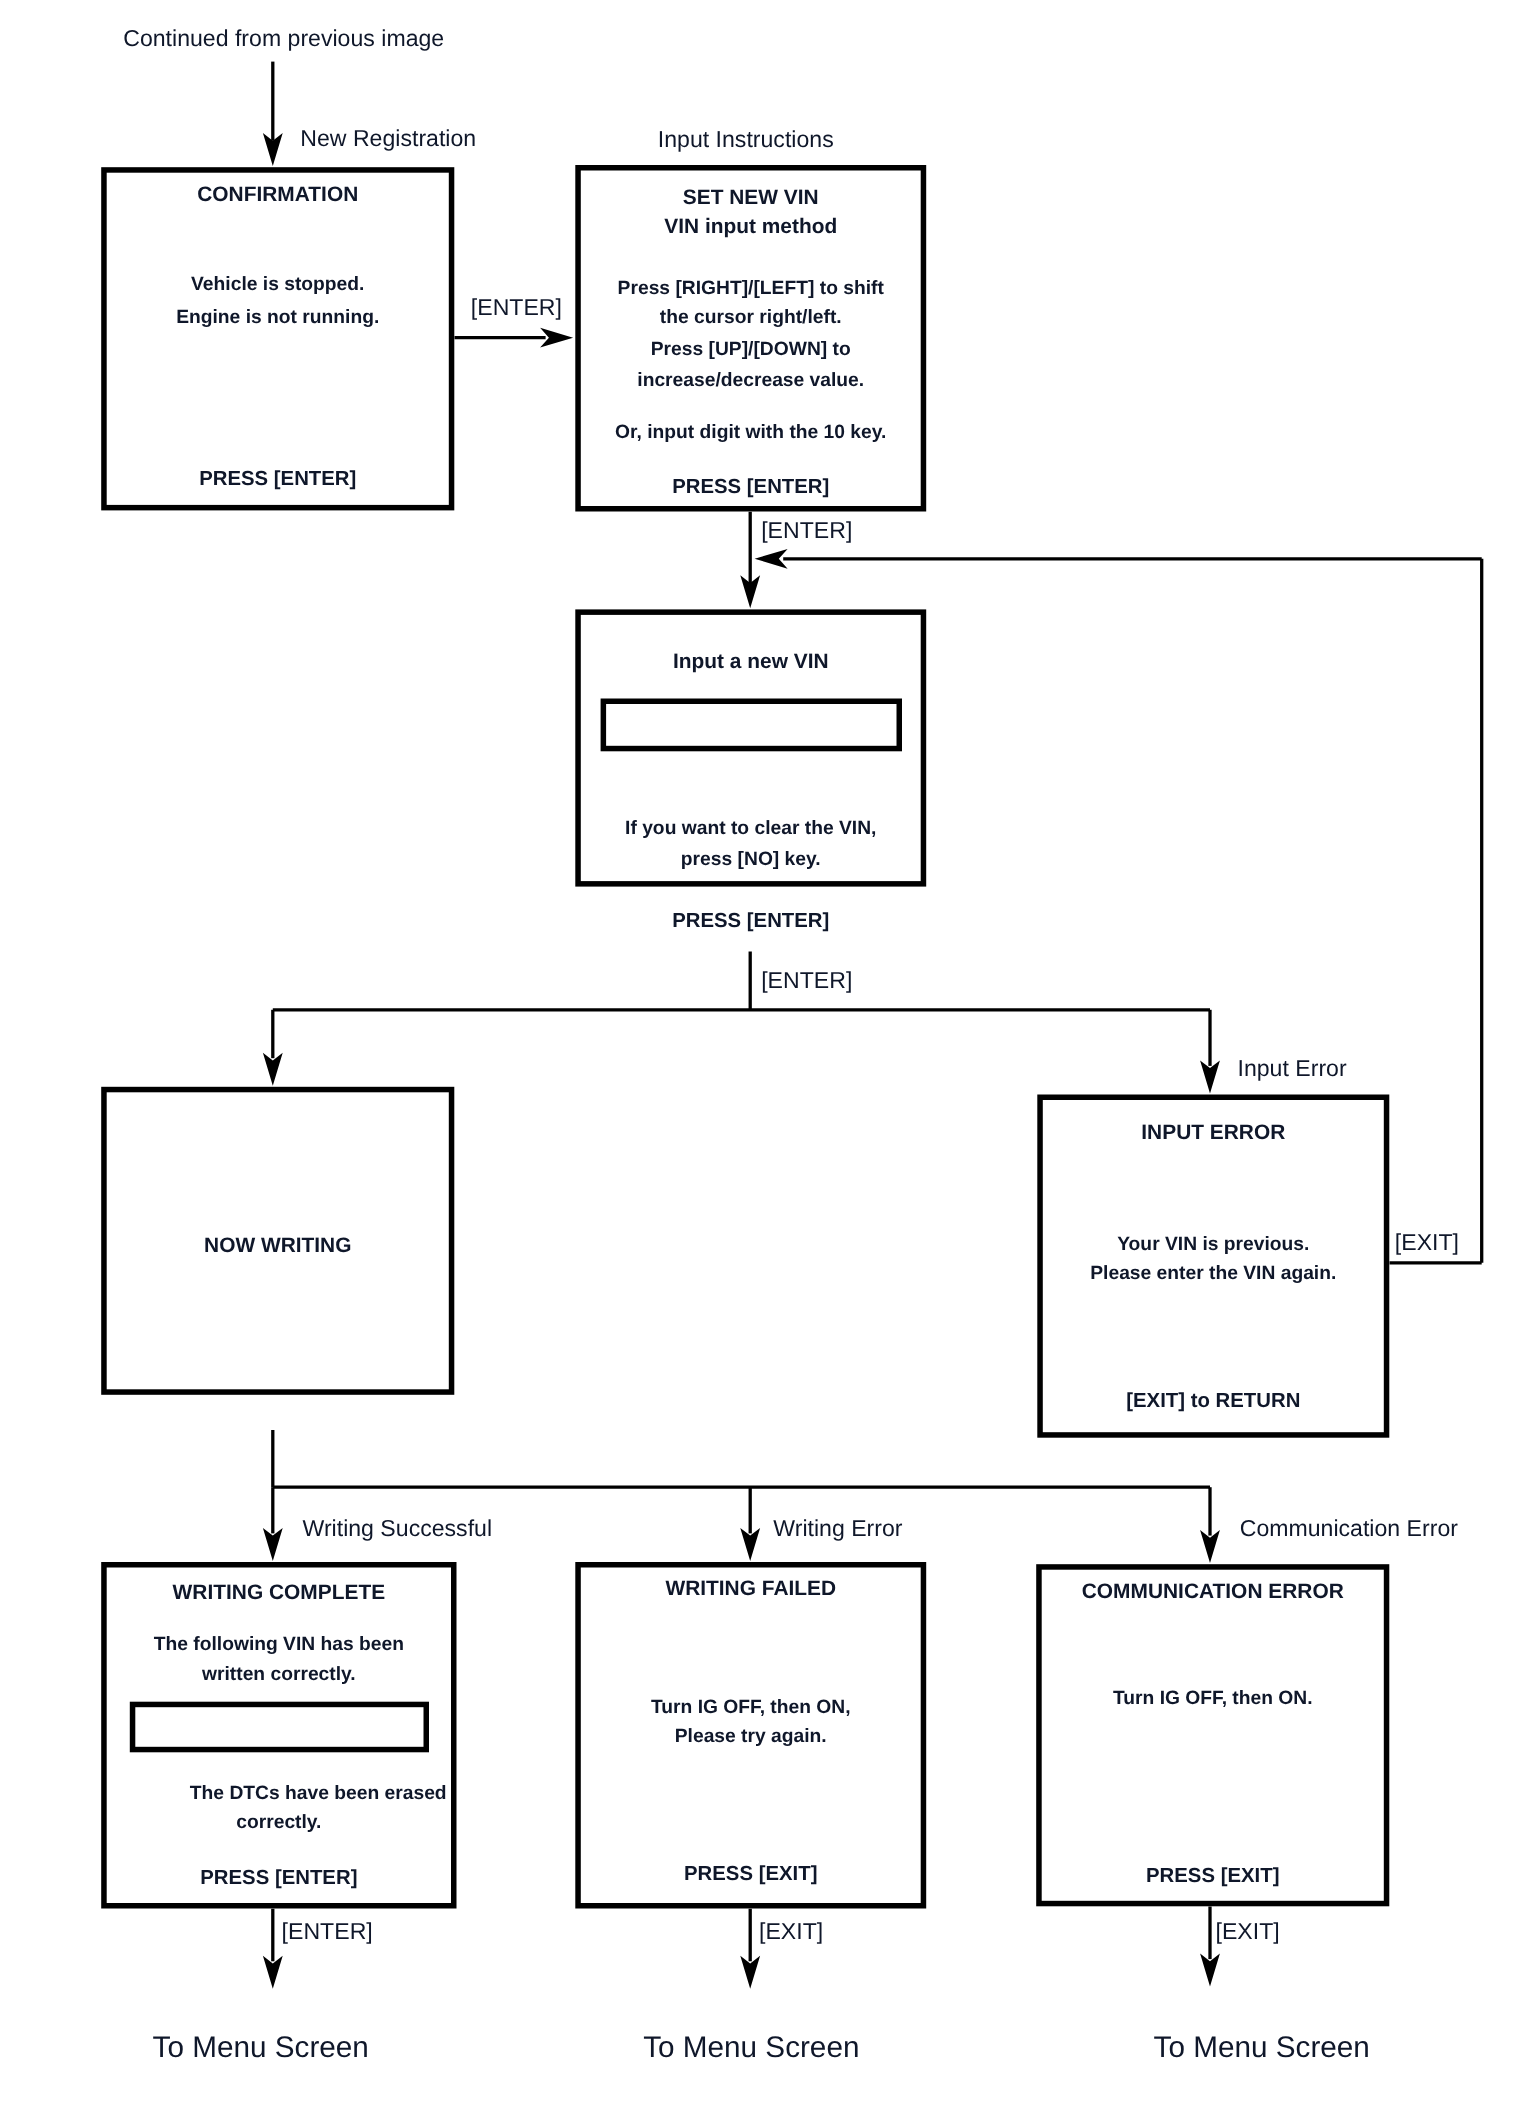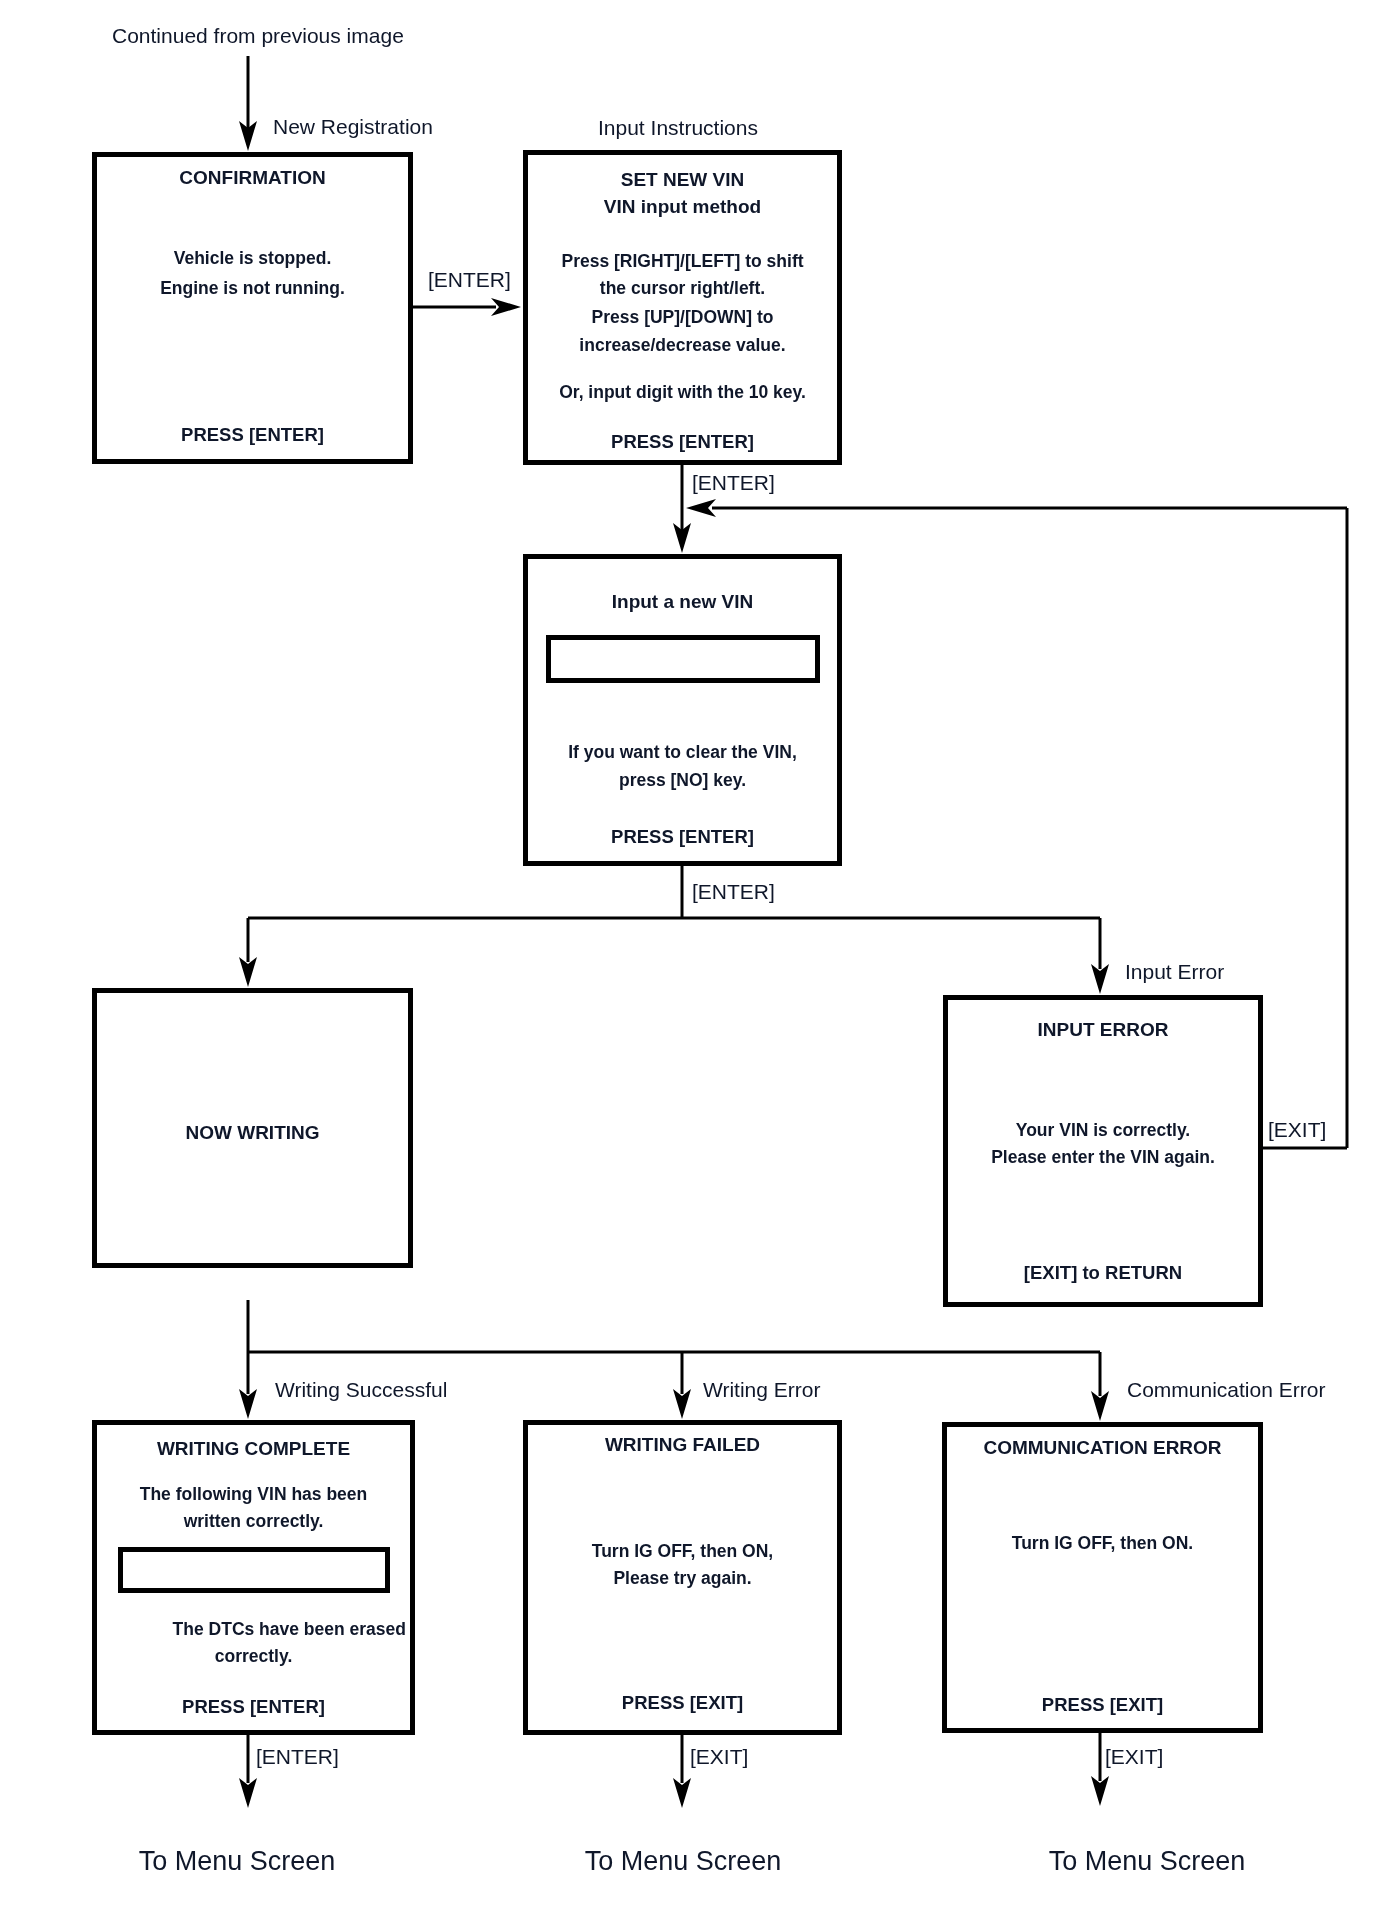--- a/index.html
+++ b/index.html
@@ -103,35 +103,35 @@
     <div class="tl tt" style="top:13px;">SET NEW VIN</div>
     <div class="tl tt" style="top:40px;">VIN input method</div>
     <div class="tl bb" style="top:94px;">Press [RIGHT]/[LEFT] to shift</div>
     <div class="tl bb" style="top:121px;">the cursor right/left.</div>
     <div class="tl bb" style="top:150px;">Press [UP]/[DOWN] to</div>
     <div class="tl bb" style="top:178px;">increase/decrease value.</div>
     <div class="tl bb" style="top:225px;">Or, input digit with the 10 key.</div>
     <div class="tl ff" style="top:275px;">PRESS [ENTER]</div>
   </div>
 
-  <div class="node" style="left:523px;top:554px;width:319px;height:312px;">
+  <div class="node" style="left:523px;top:554px;width:319px;height:252px;">
     <div class="tl tt" style="top:31px;">Input a new VIN</div>
     <div class="field" style="left:18px;top:76px;width:274px;height:48px;line-height:38px;text-align:center;font-size:18px;font-weight:bold;"></div>
     <div class="tl bb" style="top:181px;">If you want to clear the VIN,</div>
     <div class="tl bb" style="top:209px;">press [NO] key.</div>
     <div class="tl ff" style="top:266px;">PRESS [ENTER]</div>
   </div>
 
   <div class="node" style="left:92px;top:988px;width:321px;height:280px;">
     <div class="tl tt" style="top:128px;">NOW WRITING</div>
   </div>
 
   <div class="node" style="left:943px;top:995px;width:320px;height:312px;">
     <div class="tl tt" style="top:18px;">INPUT ERROR</div>
-    <div class="tl bb" style="top:118px;">Your VIN is correctly.</div>
+    <div class="tl bb" style="top:118px;">Your VIN is previous.</div>
     <div class="tl bb" style="top:145px;">Please enter the VIN again.</div>
     <div class="tl ff" style="top:261px;">[EXIT] to RETURN</div>
   </div>
 
   <div class="node" style="left:92px;top:1420px;width:323px;height:315px;">
     <div class="tl tt" style="top:12px;">WRITING COMPLETE</div>
     <div class="tl bb" style="top:57px;">The following VIN has been</div>
     <div class="tl bb" style="top:84px;">written correctly.</div>
     <div class="field" style="left:21px;top:122px;width:272px;height:46px;line-height:36px;text-align:center;font-size:18px;font-weight:bold;"></div>
     <div class="tl bb" style="top:192px;text-align:right;">The DTCs have been erased</div>

